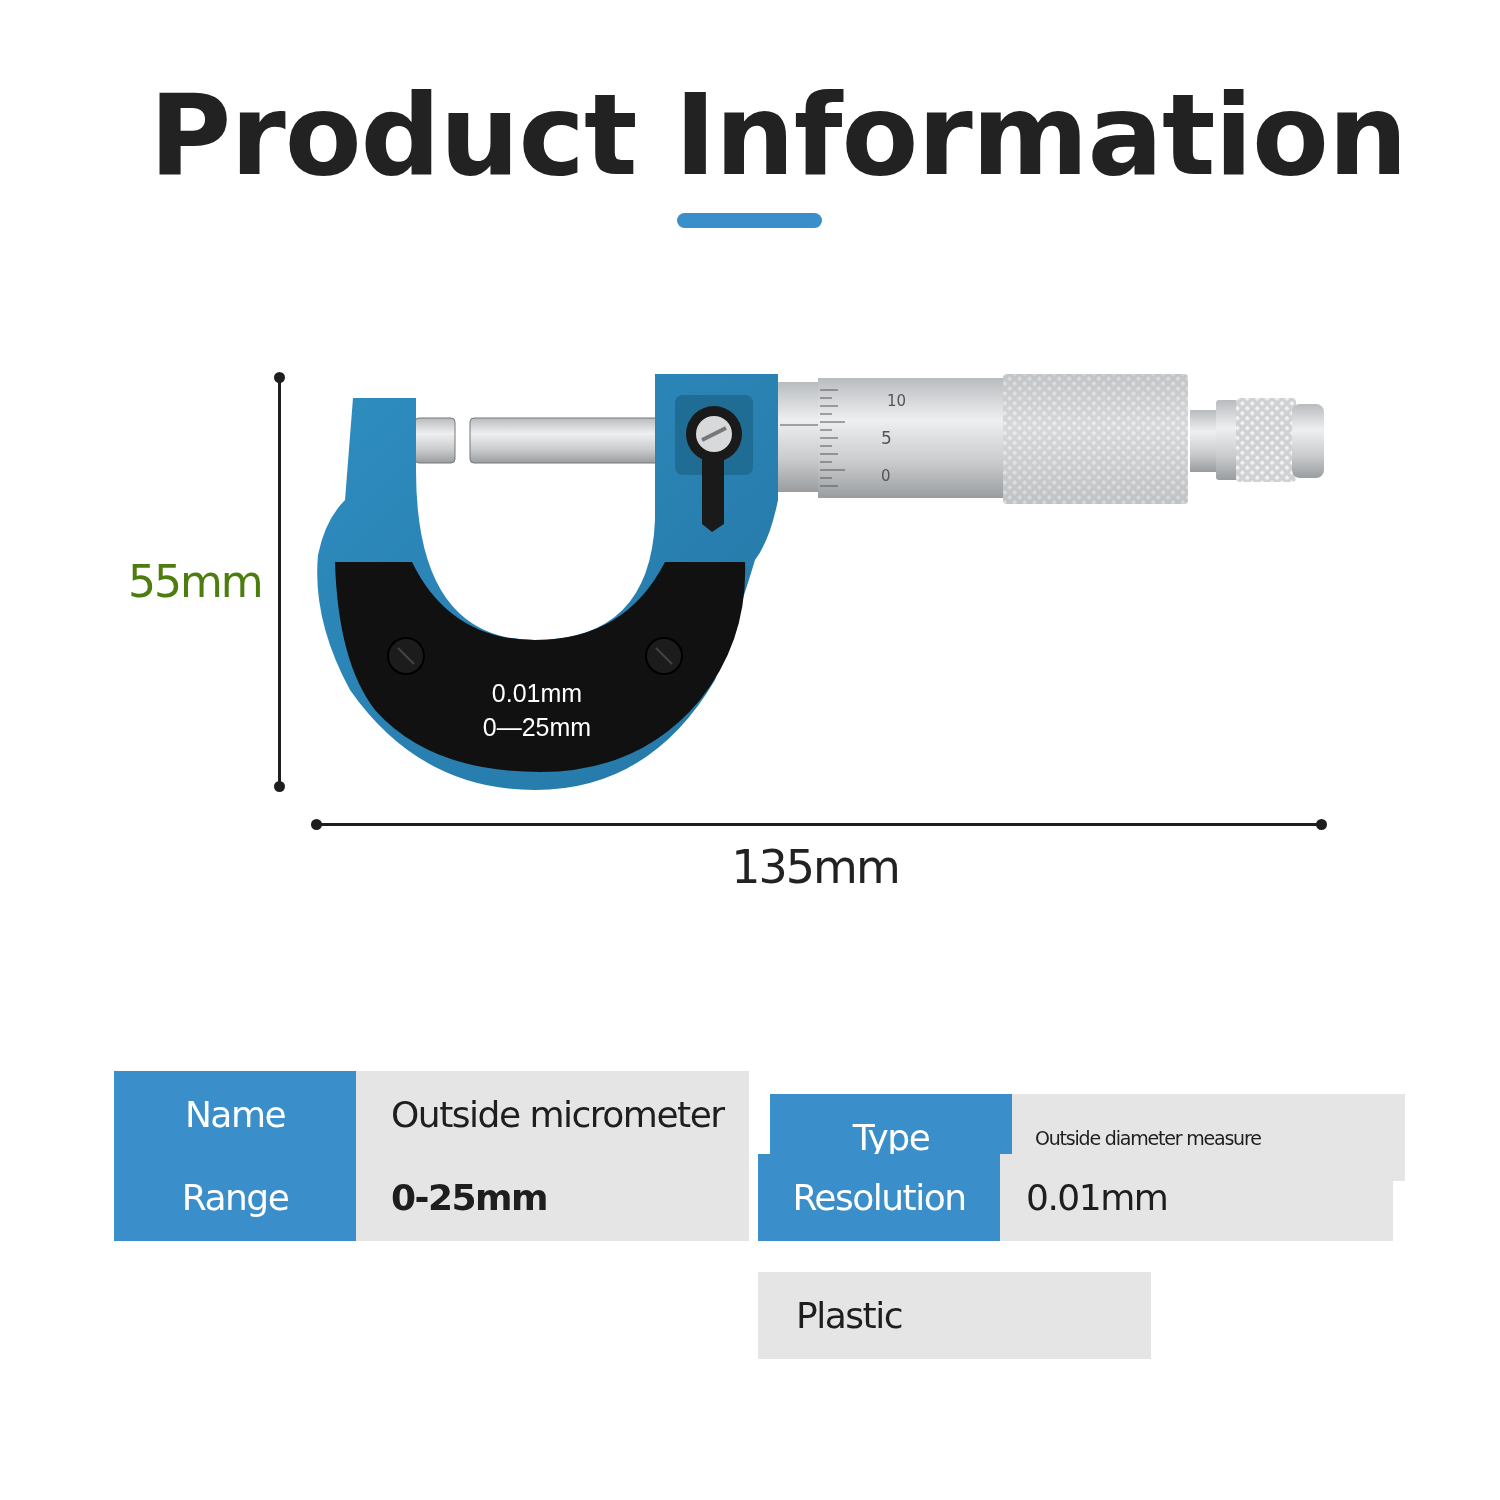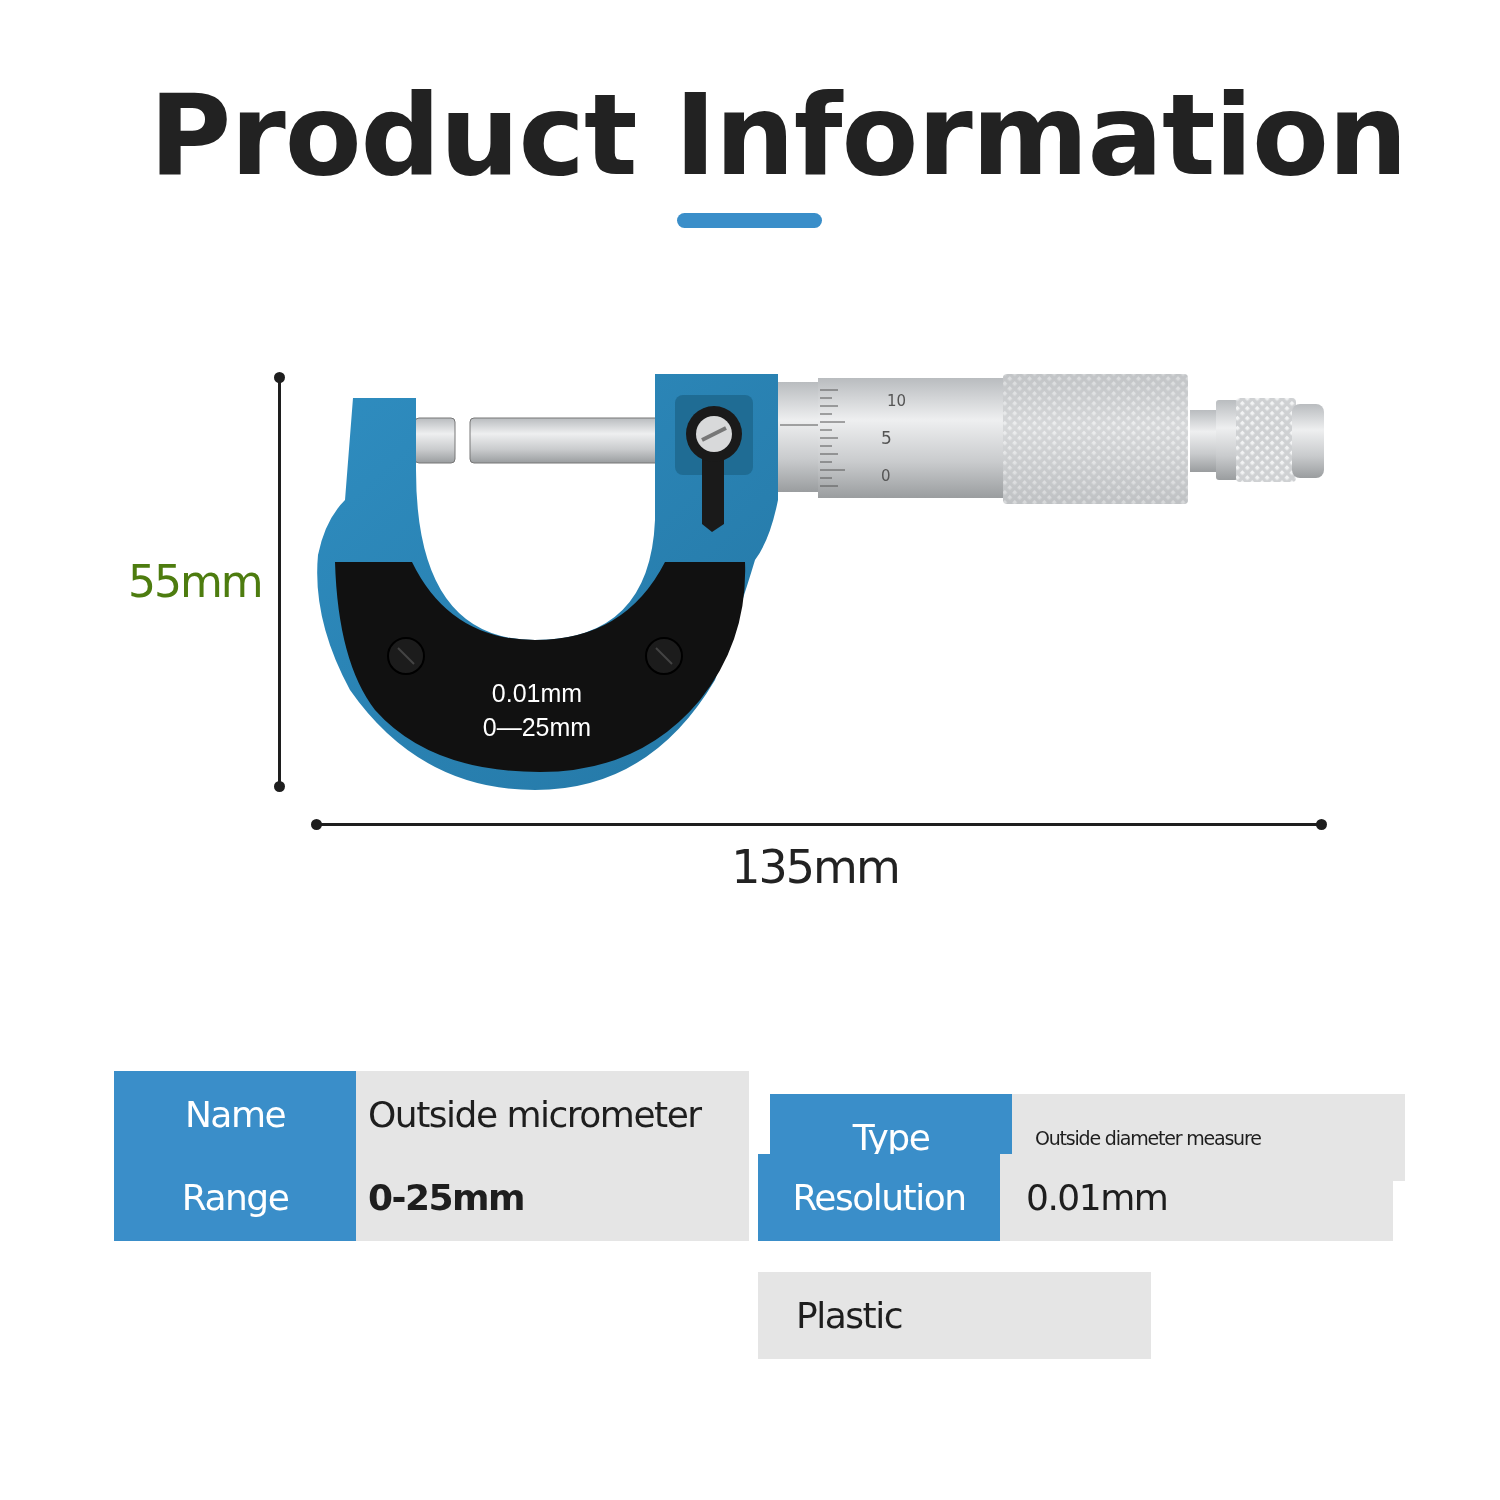--- a/index.html
+++ b/index.html
@@ -7,21 +7,21 @@
   .title { position:absolute; top:70px; left:0; width:1500px; text-align:center; font-family:"DejaVu Sans", sans-serif; font-weight:bold; font-size:112px; color:#222222; letter-spacing:-1px; line-height:130px;margin-left:28px; }
   .title-underline { position:absolute; top:213px; left:677px; width:145px; height:15px; border-radius:8px; background:#3a8ec9; }
   .dim-v-line { position:absolute; left:278px; top:377px; width:3px; height:410px; background:#1e1e1e; }
   .dim-dot { position:absolute; width:11px; height:11px; border-radius:50%; background:#1e1e1e; }
   .dim-v-label { position:absolute; left:128px; top:556px; font-family:"DejaVu Sans", sans-serif; font-size:44px; color:#4d7c0f; letter-spacing:-2px; }
   .dim-h-line { position:absolute; left:316px; top:823px; width:1006px; height:3px; background:#1e1e1e; }
   .dim-h-label { position:absolute; left:0; width:1630px; text-align:center; top:840px; font-family:"DejaVu Sans", sans-serif; font-size:46px; color:#222; letter-spacing:-2px; }
   .product-figure { position:absolute; left:300px; top:360px; width:1040px; height:440px; }
   .spec-row { position:absolute; height:87px; display:flex; }
   .spec-key { background:#3a8ec9; color:#ffffff; width:242px; height:87px; display:flex; align-items:center; justify-content:center; font-family:"DejaVu Sans", sans-serif; font-size:36px; letter-spacing:-1.5px; }
-  .spec-val { background:#e5e5e5; color:#1e1e1e; height:87px; display:flex; align-items:center; padding-left:12px; box-sizing:border-box; font-family:"DejaVu Sans", sans-serif; font-size:36px; letter-spacing:-1.5px; white-space:nowrap; }
+  .spec-val { background:#e5e5e5; color:#1e1e1e; height:87px; display:flex; align-items:center; padding-left:35px; box-sizing:border-box; font-family:"DejaVu Sans", sans-serif; font-size:36px; letter-spacing:-1.5px; white-space:nowrap; }
   .spec-val.small { font-size:19px; letter-spacing:-1.2px; padding-left:23px; }
 </style>
 </head>
 <body>
 
 <div class="title">Product Information</div>
 <div class="title-underline"></div>
 
 <div class="dim-v-line"></div>
 <div class="dim-dot" style="left:274px;top:372px;"></div>

